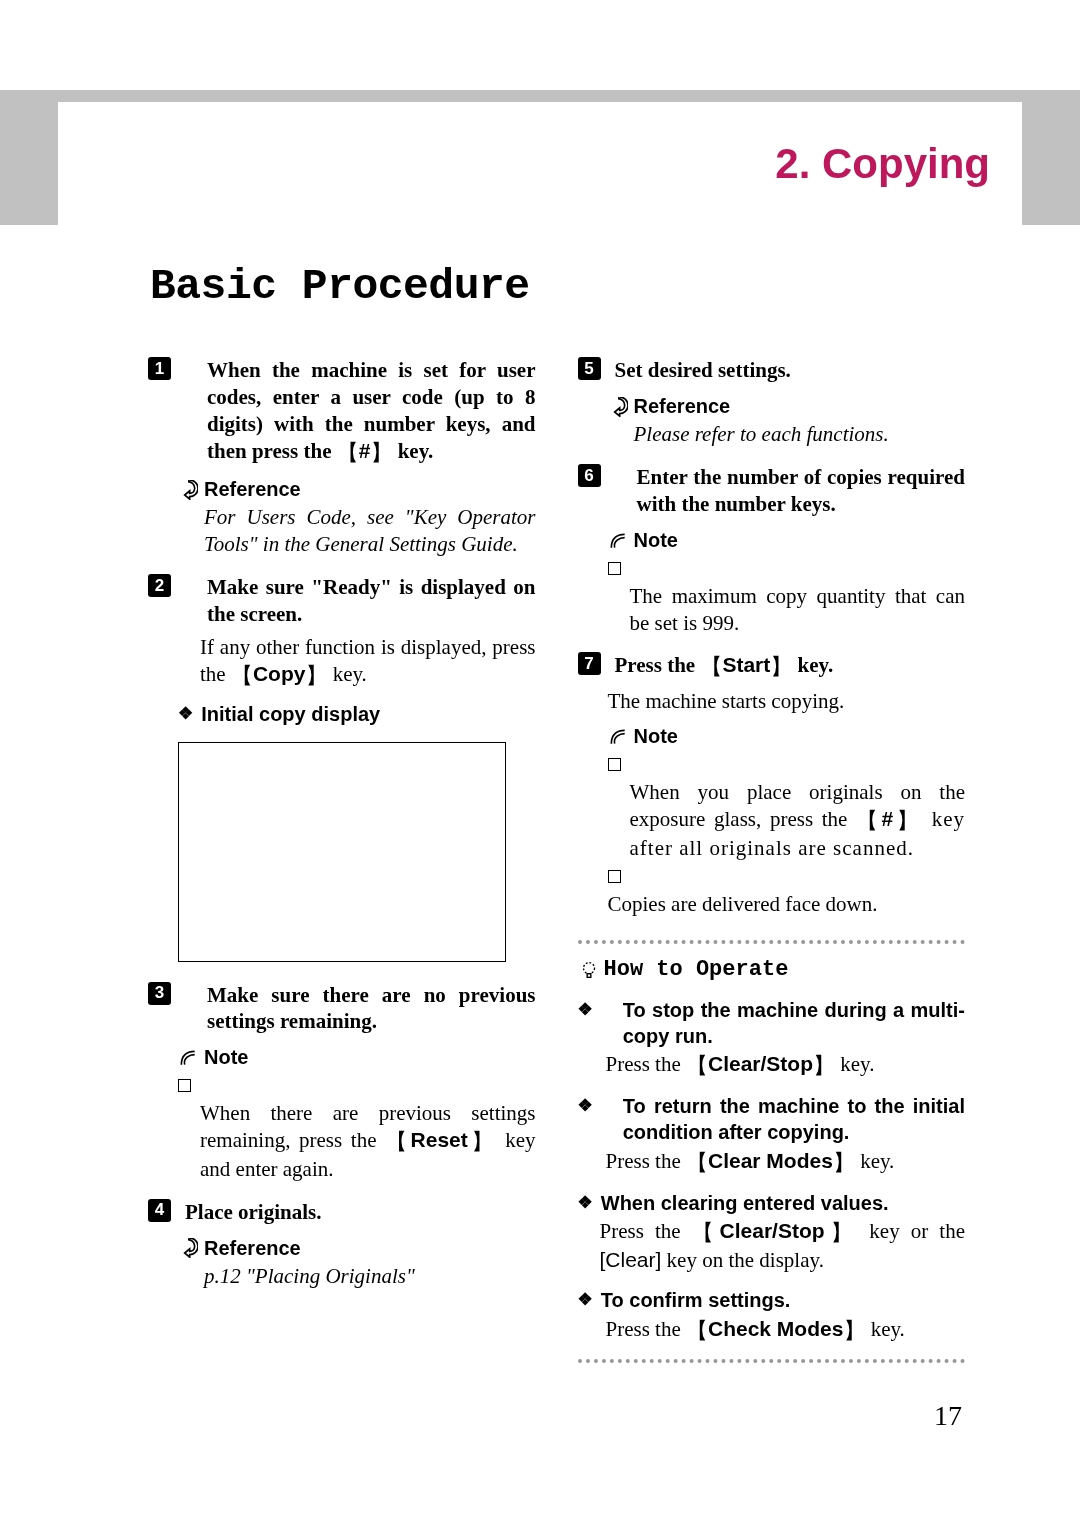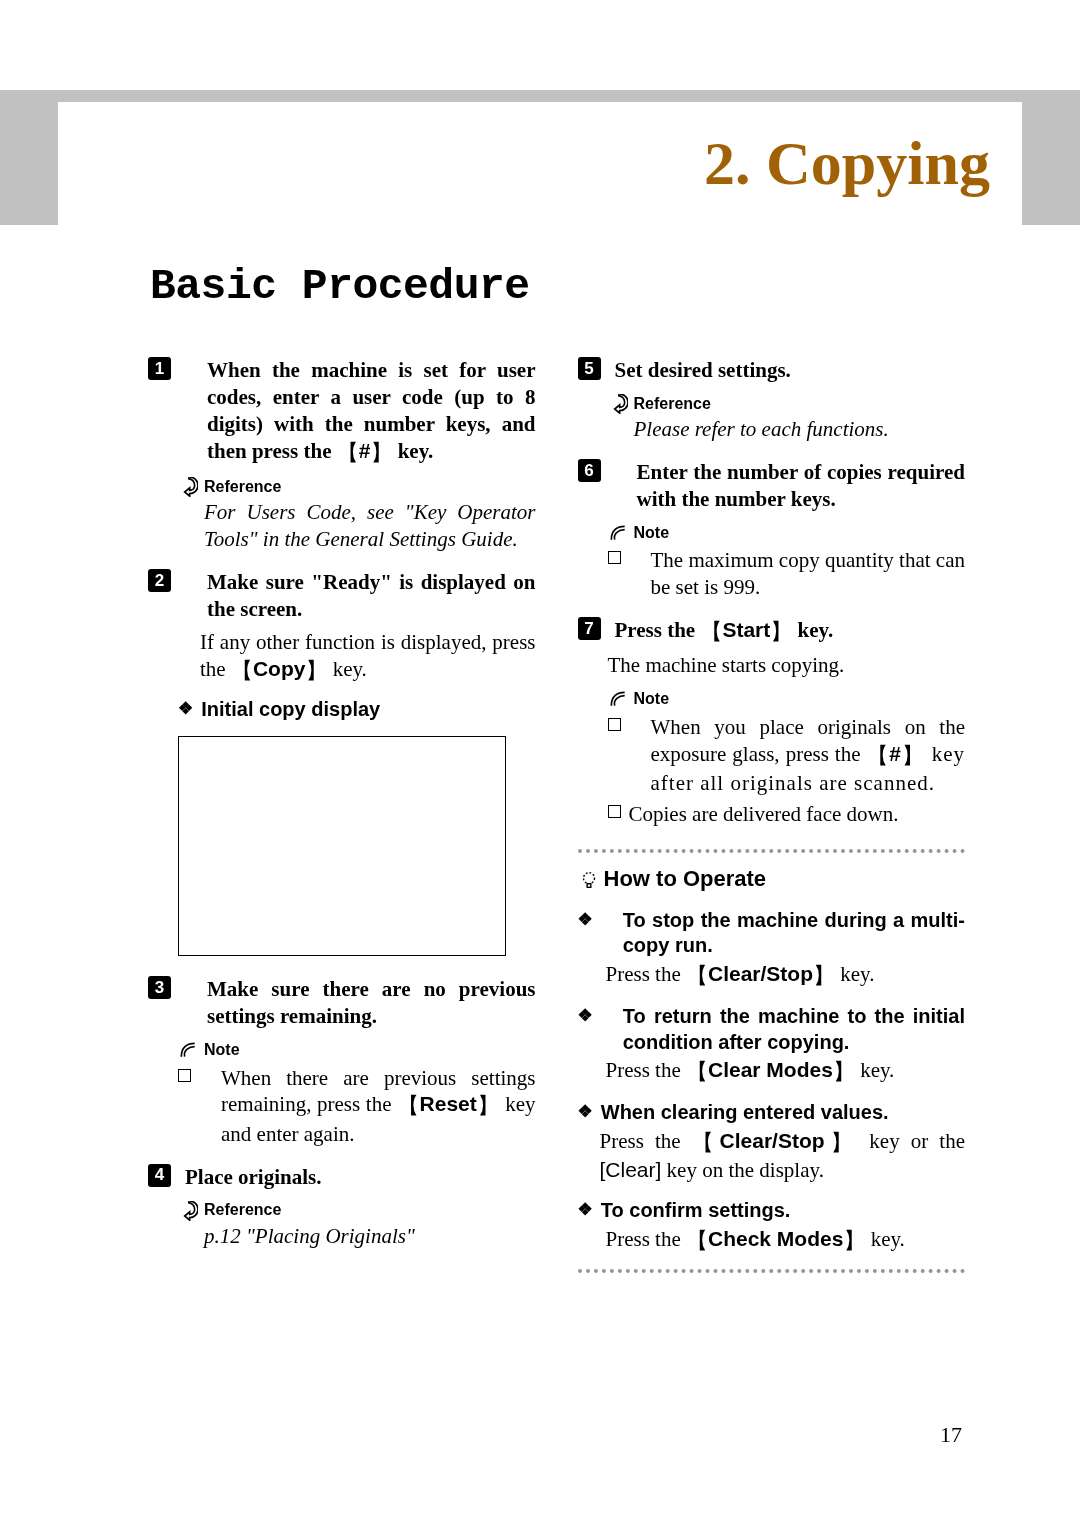--- a/index.html
+++ b/index.html
@@ -28,24 +28,24 @@
     left: 58px;
     right: 58px;
     bottom: 0;
     background: #ffffff;
     display: flex;
     align-items: center;
     justify-content: flex-end;
     padding-right: 32px;
   }
   .chapter-title {
-    font-family: Liberation Serif, serif;
-    font-weight: bold;
-    font-size: 62px;
-    color: #a16207;
+    font-family: Liberation Sans, sans-serif;
+    font-weight: bold;
+    font-size: 42px;
+    color: #be185d;
   }
   .section-title {
     font-family: Liberation Mono, monospace;
     font-weight: bold;
     font-size: 43px;
     margin: 37px 0 0 150px;
     letter-spacing: -0.5px;
   }
   .columns {
     display: flex;
@@ -82,41 +82,42 @@
     margin-top: 16px;
   }
   .step-body-plain {
     padding-left: 30px;
     margin-top: 6px;
     font-family: "Book Antiqua", Palatino, serif;
   }
   .ref-label, .note-label {
     font-family: Arial, Helvetica, sans-serif;
     font-weight: bold;
-    font-size: 16px;
+    font-size: 20px;
     display: flex;
     align-items: center;
     gap: 6px;
     margin-left: 30px;
     margin-top: 10px;
   }
   .ref-text, .note-text {
     margin-left: 56px;
     margin-top: 2px;
     font-family: "Book Antiqua", Palatino, serif;
     text-align: justify;
     font-style: italic;
   }
   .bullet-row {
     display: flex;
     gap: 8px;
     margin-left: 30px;
     margin-top: 4px;
     font-family: "Book Antiqua", Palatino, serif;
     text-align: justify;
+    flex-direction: column;
   }
   .bullet-box {
     width: 13px;
     height: 13px;
     border: 1.5px solid #000;
     flex-shrink: 0;
     margin-top: 4px;
   }
   .diamond-row {
     display: flex;
@@ -159,42 +160,42 @@
     border: 1.5px solid #000;
     height: 220px;
     margin: 14px 30px 20px 30px;
   }
   .dots {
     border: none;
     border-top: 4px dotted #999696;
     margin: 22px 0 12px 0;
   }
   .how-title {
-    font-family: Liberation Sans, sans-serif;
+    font-family: Liberation Mono, monospace;
     font-weight: bold;
     font-size: 22px;
     display: flex;
     align-items: center;
     gap: 4px;
     margin-top: 4px;
   }
   .tip-svg {
     width: 22px;
     height: 22px;
   }
   .clear-bold {
     font-family: Arial, Helvetica, sans-serif;
     font-weight: normal;
   }
   .page-num {
     position: absolute;
-    bottom: 80px;
+    bottom: 96px;
     right: 118px;
     font-family: "Book Antiqua", Palatino, serif;
-    font-size: 22px;
+    font-size: 28px;
   }
   .justify { text-align: justify; margin-left: 22px; }
   .step-head {
     display: flex;
     align-items: flex-start;
     gap: 8px;
   }
   .step-head .step-bold { flex: 1; }
   .ref-svg, .note-svg {
     width: 20px; height: 20px;

